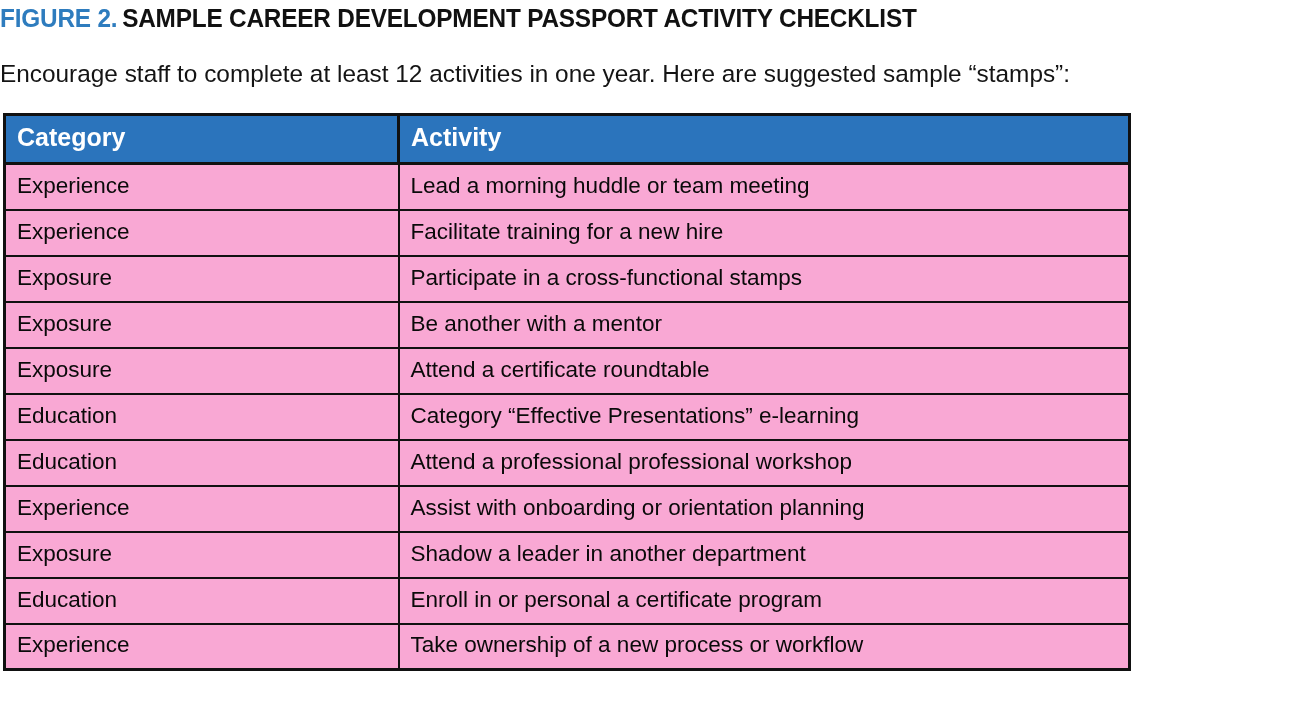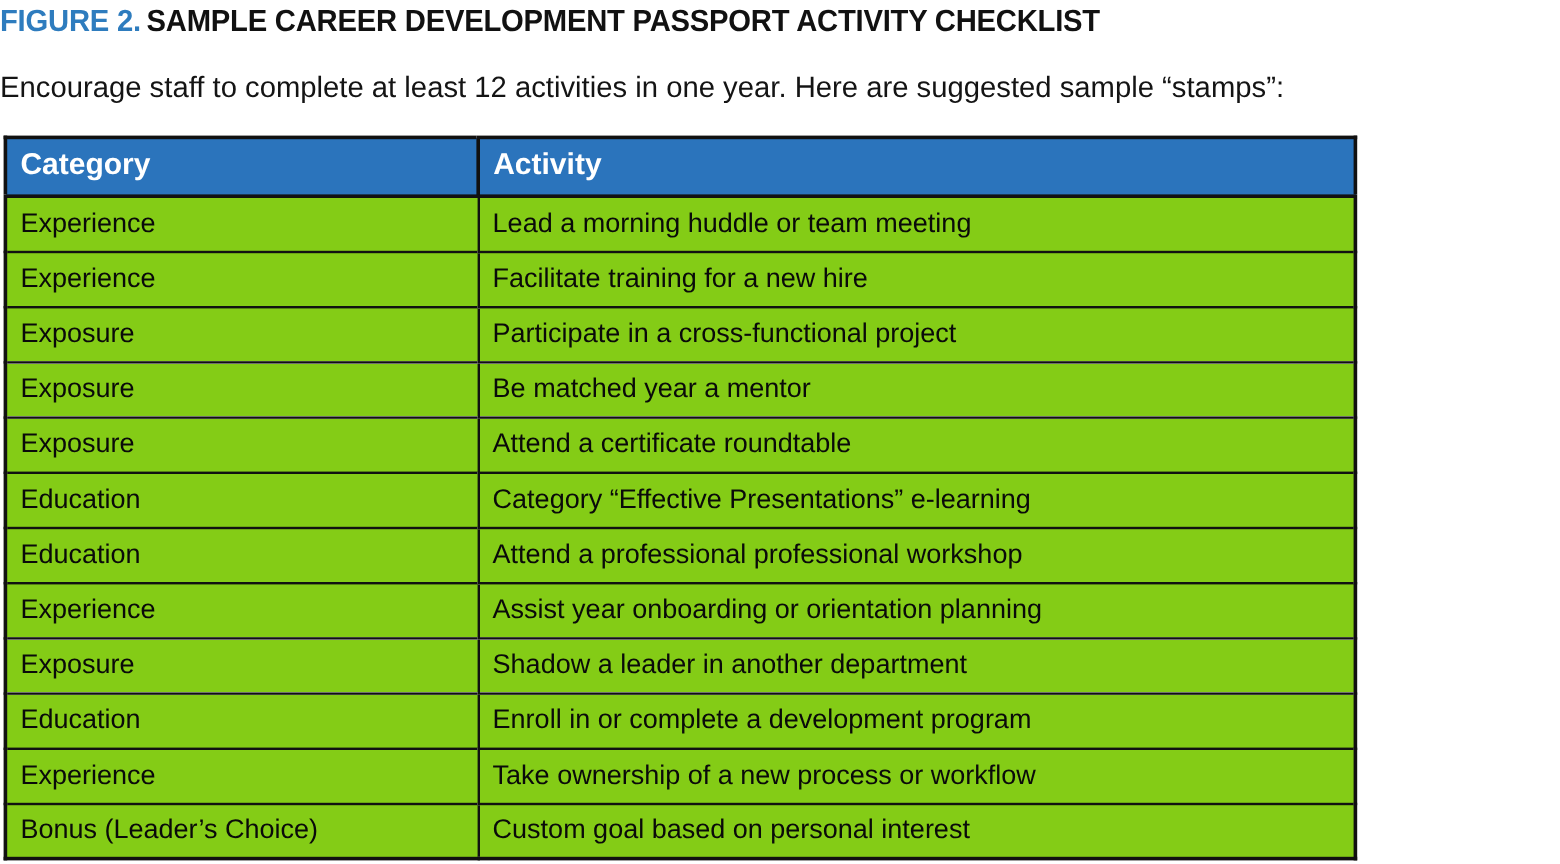--- a/index.html
+++ b/index.html
@@ -94,21 +94,21 @@
   }
 
   .checklist-table tbody td {
     height: 46px;
     padding: 0 0 2px 11px;
     font-size: 22.5px;
     font-weight: 400;
     color: #0a0a0a;
     text-align: left;
     vertical-align: middle;
-    background: #84cc16;
+    background: #f9a8d4;
     border-top: 2px solid #111111;
     border-right: 2px solid #111111;
     white-space: nowrap;
     overflow: hidden;
   }
   .checklist-table tbody td:last-child {
     border-right: none;
   }
   .checklist-table tbody tr:first-child td {
     border-top: none;
@@ -140,54 +140,50 @@
       <tr>
         <td>Experience</td>
         <td>Lead a morning huddle or team meeting</td>
       </tr>
       <tr>
         <td>Experience</td>
         <td>Facilitate training for a new hire</td>
       </tr>
       <tr>
         <td>Exposure</td>
-        <td>Participate in a cross-functional project</td>
+        <td>Participate in a cross-functional stamps</td>
       </tr>
       <tr>
         <td>Exposure</td>
-        <td>Be matched year a mentor</td>
+        <td>Be another with a mentor</td>
       </tr>
       <tr>
         <td>Exposure</td>
         <td>Attend a certificate roundtable</td>
       </tr>
       <tr>
         <td>Education</td>
         <td>Category “Effective Presentations” e-learning</td>
       </tr>
       <tr>
         <td>Education</td>
         <td>Attend a professional professional workshop</td>
       </tr>
       <tr>
         <td>Experience</td>
-        <td>Assist year onboarding or orientation planning</td>
+        <td>Assist with onboarding or orientation planning</td>
       </tr>
       <tr>
         <td>Exposure</td>
         <td>Shadow a leader in another department</td>
       </tr>
       <tr>
         <td>Education</td>
-        <td>Enroll in or complete a development program</td>
+        <td>Enroll in or personal a certificate program</td>
       </tr>
       <tr>
         <td>Experience</td>
         <td>Take ownership of a new process or workflow</td>
-      </tr>
-      <tr>
-        <td>Bonus (Leader’s Choice)</td>
-        <td>Custom goal based on personal interest</td>
       </tr>
     </tbody>
   </table>
 
 </div>
 
 </body></html>

